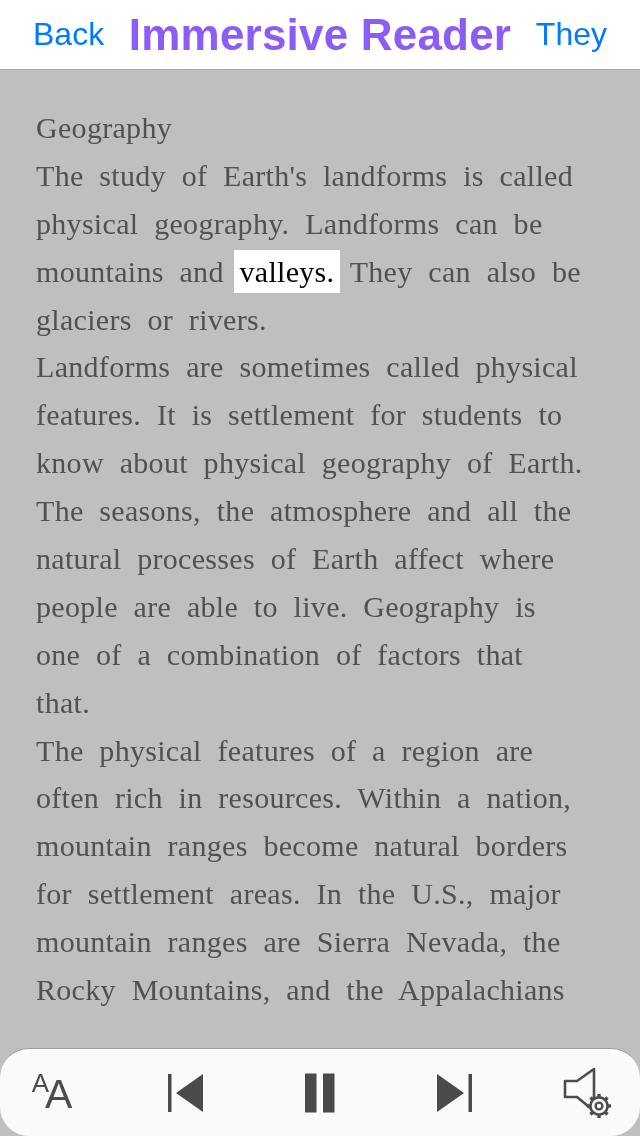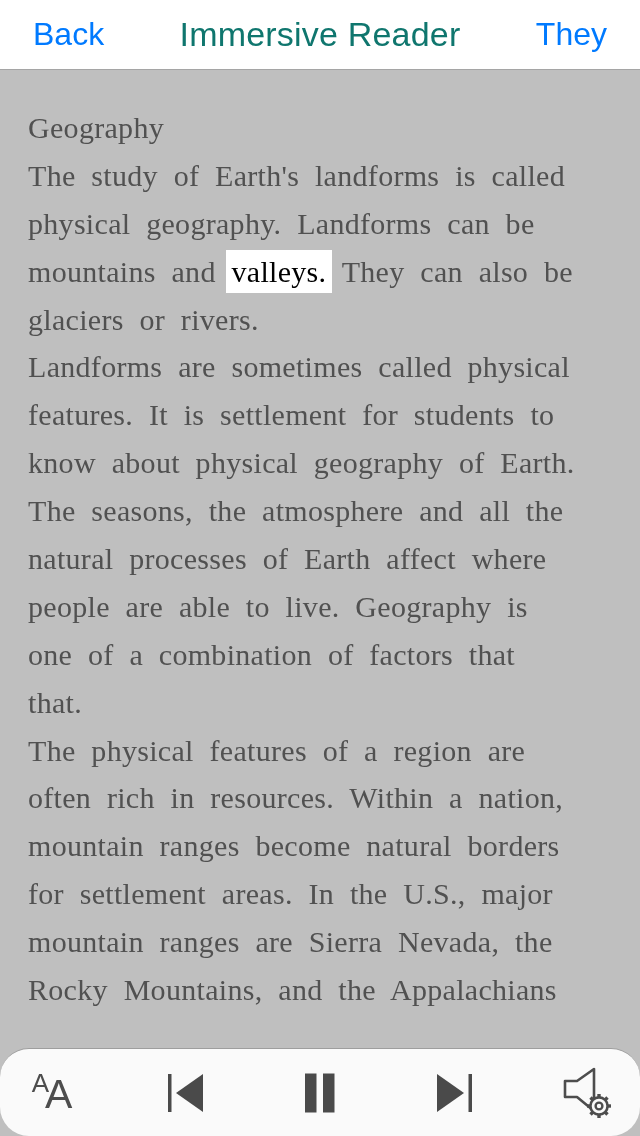--- a/index.html
+++ b/index.html
@@ -16,28 +16,28 @@
     border-bottom:1px solid #a5a5a5;
     display:flex; align-items:center; justify-content:space-between;
     padding:0 33px; box-sizing:border-box; position:relative;
   }
   .nav-btn {
     background:none; border:none; padding:0; cursor:pointer;
     color:#007aff; font-size:32px; font-family:"Liberation Sans",sans-serif;
   }
   .nav-title {
     position:absolute; left:50%; transform:translateX(-50%);
-    color:#0f766e; font-size:34px; font-weight:400; letter-spacing:.2px;
+    color:#8b5cf6; font-size:44px; font-weight:700; letter-spacing:.2px;
     white-space:nowrap;
   }
 
   
   .content {
     flex:1 1 auto; overflow:hidden; background:#bfbfbf;
-    padding:34px 40px 0 28px; box-sizing:border-box;
+    padding:34px 40px 0 36px; box-sizing:border-box;
     font-family:"Liberation Serif", serif;
     font-size:30px; line-height:47.9px; color:#515151;
     word-spacing:8px; letter-spacing:.3px;
   }
   .line { white-space:nowrap; height:47.9px; }
   .hl {
     background:#ffffff; color:#000000;
     padding:5px 6px; margin:0 -6px;
   }
 

